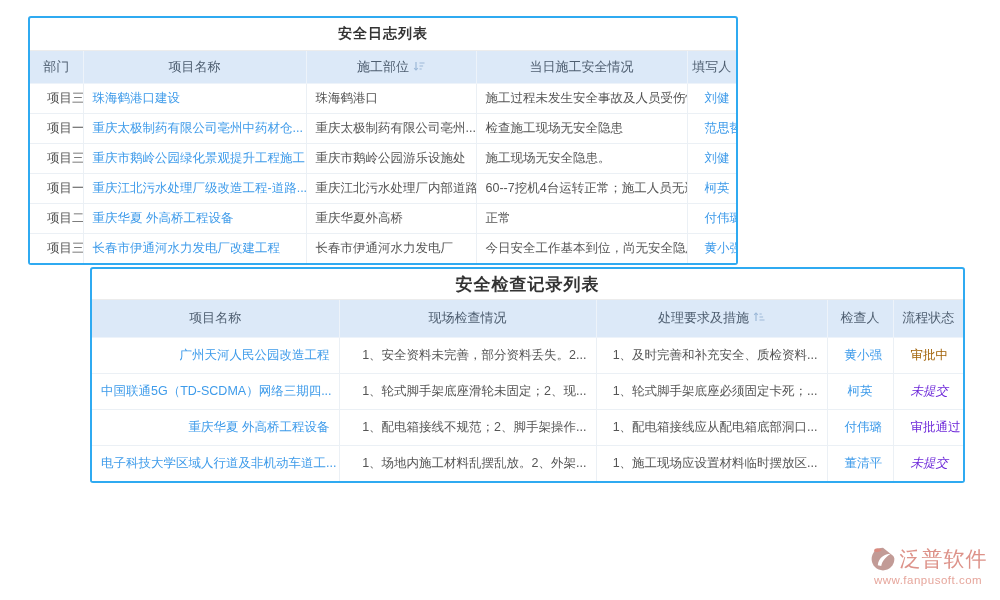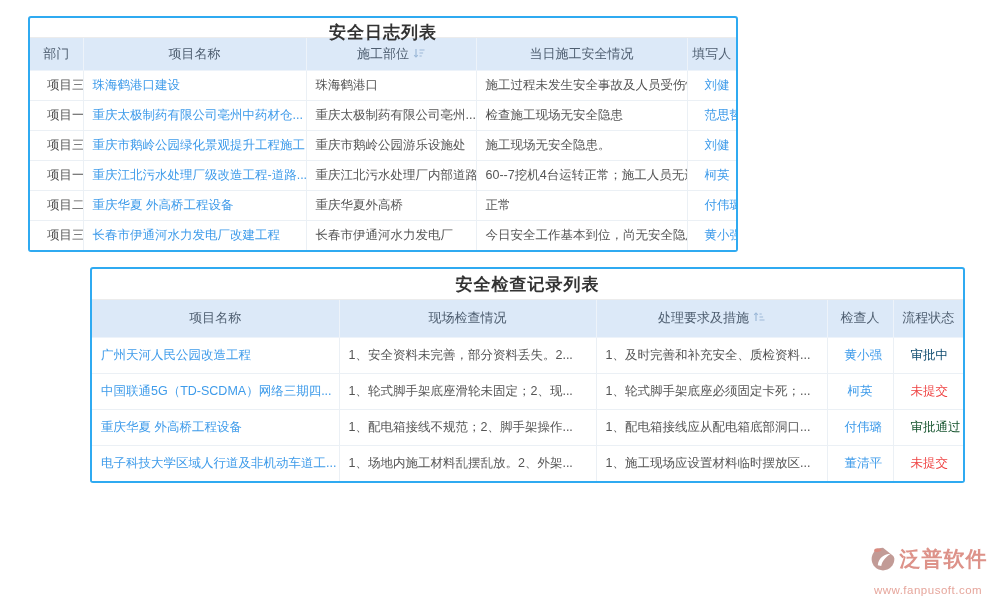--- a/index.html
+++ b/index.html
@@ -6,49 +6,49 @@
   html,body { width:1000px; height:600px; background:#ffffff;
     font-family:"Liberation Sans","DejaVu Sans",sans-serif; }
   .stage { position:relative; width:1000px; height:600px; background:#fff; overflow:hidden; }
 
   .panel { position:absolute; background:#fff; border:2px solid #2faaf1; border-radius:3px; }
   .t1 { left:28px; top:16px; width:710px; }
   .t2 { left:90px; top:267px; width:875px; }
 
   .panel-title { text-align:center; font-weight:bold; color:#333;
     border-bottom:1px solid #ececec; letter-spacing:1px; }
-  .t1 .panel-title { height:20px; line-height:30px; font-size:17px; }
+  .t1 .panel-title { height:33px; line-height:30px; font-size:14px; }
   .t2 .panel-title { height:31px; line-height:31px; font-size:17px; }
 
   table { width:100%; border-collapse:collapse; table-layout:fixed; }
   th { background:#dce9f8; color:#4e5e70; font-weight:normal; font-size:13px;
        border:1px solid #edf3fa; border-top:none; text-align:center;
        white-space:nowrap; overflow:hidden; }
   .t1 th { height:32px; }
   .t2 th { height:37px; }
   td { font-size:12.5px; color:#555; border:1px solid #ebf0f5; background:#fff;
        white-space:nowrap; overflow:hidden; padding:0 9px; text-align:left; }
   .t1 td { height:30px; }
-  .t2 td { height:36px; }
+  .t2 td { height:36px;text-align:right; }
   th:first-child, td:first-child { border-left:none; }
   th:last-child,  td:last-child  { border-right:none; }
   tr:last-child td { border-bottom:none; }
   td.c { text-align:center; padding:0 17px; }
   .link { color:#3e9bea; cursor:pointer;margin-top:24px; }
 
-  .st[data-st="orange"] { color:#0c4a6e; }
-  .st[data-st="blue"]   { color:#ef4444; }
-  .st[data-st="green"]  { color:#14532d; }
+  .st[data-st="orange"] { color:#a16207; }
+  .st[data-st="blue"]   { color:#6d28d9;font-style:italic; }
+  .st[data-st="green"]  { color:#6d28d9; }
 
   .sort-ic { vertical-align:-1px; margin-left:4px; }
 
   .brand { position:absolute; left:860px; top:545px; width:136px; text-align:center; }
   .brand-row { display:flex; align-items:center; justify-content:center; gap:3px; }
-  .brand-name { font-size:21px; font-weight:bold; color:#dd9289; letter-spacing:1px;text-align:right; }
-  .brand-url { font-size:11.5px; color:#e6a69c; margin-top:11px; letter-spacing:0.5px; }
+  .brand-name { font-size:21px; font-weight:normal; color:#dd9289; letter-spacing:1px;text-align:right; }
+  .brand-url { font-size:11.5px; color:#e6a69c; margin-top:1px; letter-spacing:0.5px; }
 </style>
 </head>
 <body>
 
 <div class="stage">
 
   <div class="panel t1">
     <div class="panel-title">安全日志列表</div>
     <table>
       <colgroup>

